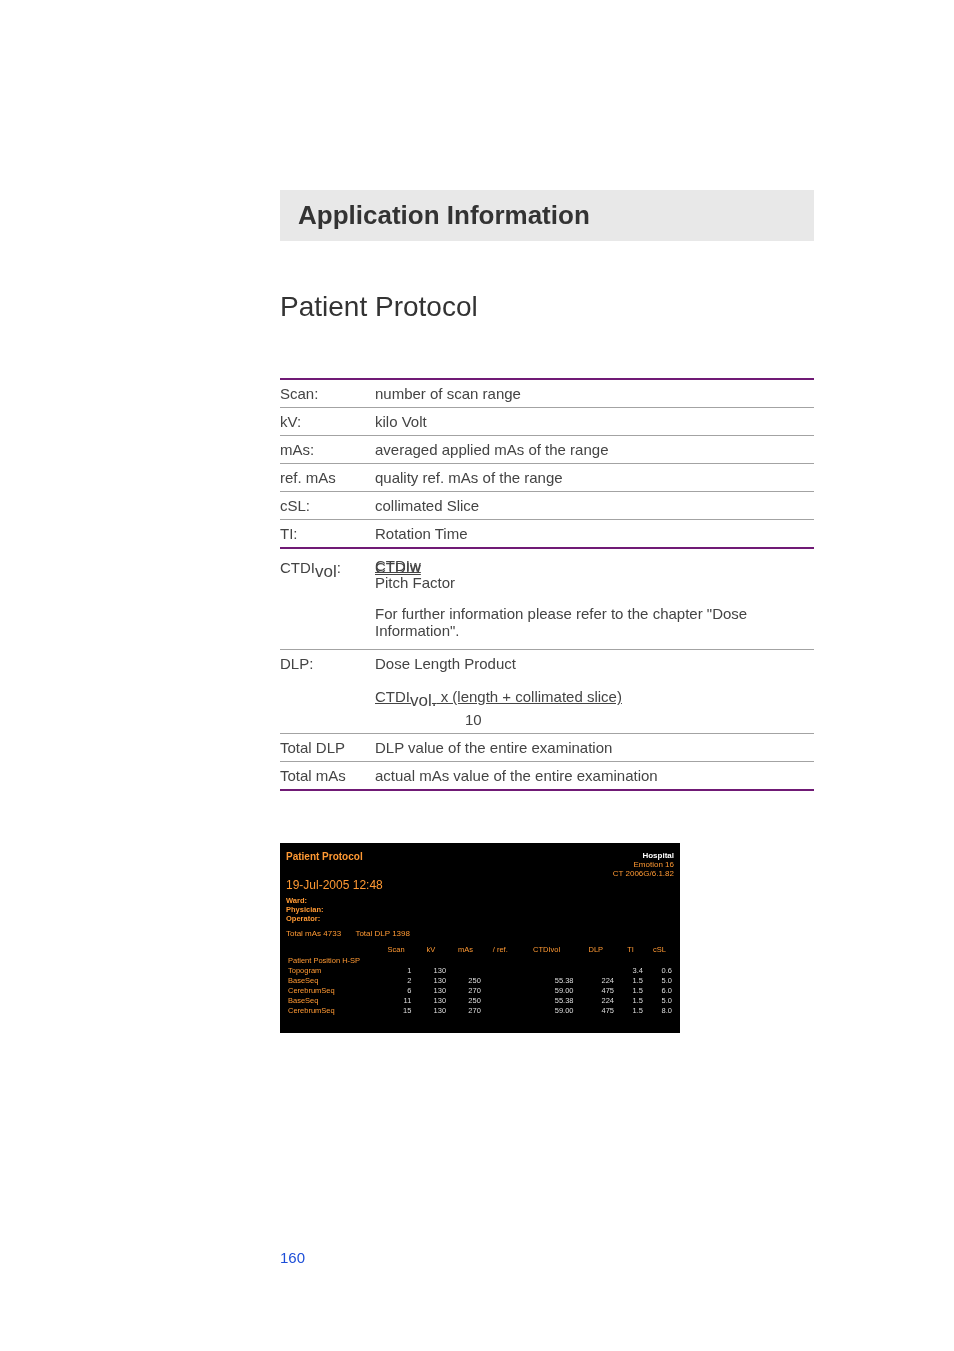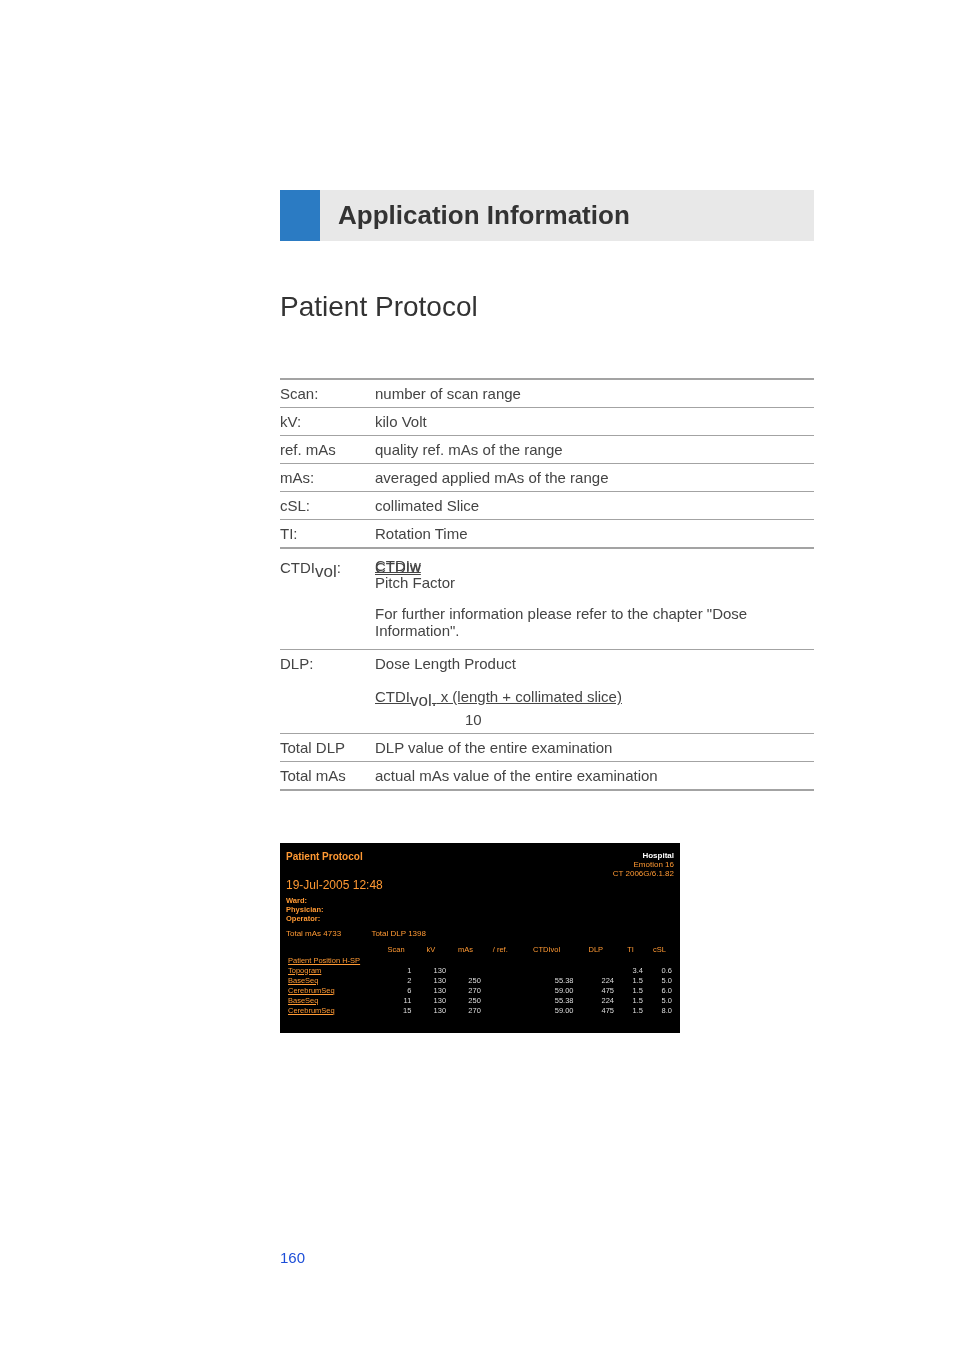--- a/index.html
+++ b/index.html
@@ -15,20 +15,21 @@
       color: #3a3a3a;
       position: relative;
     }
     .page {
       padding: 190px 140px 0 280px;
     }
     .header-bar {
       display: flex;
       align-items: stretch;
       margin-bottom: 50px;
+      flex-direction: column;
     }
     .header-square {
       width: 40px;
       background: #2b7bc3;
       flex-shrink: 0;
     }
     .header-title-box {
       background: #e8e8e8;
       flex: 1;
       padding: 10px 18px;
@@ -55,21 +56,21 @@
       vertical-align: top;
     }
     .def-table td:first-child {
       width: 95px;
       padding-right: 10px;
     }
     .rule td {
       border-top: 1px solid #a3a3a3;
     }
     .rule-thick td {
-      border-top: 2px solid #a3a3a3;
+      border-top: 2px solid #701a75;
     }
     .def-table .formula-cell {
       padding-top: 10px;
       padding-bottom: 10px;
     }
     .underline {
       text-decoration: underline;
     }
     .sub {
       font-size: 17px;
@@ -140,35 +141,34 @@
     }
     .ss-data-table td {
       color: #ddd;
       text-align: right;
       padding: 0.5px 2px;
       line-height: 1.2;
     }
     .ss-data-table td:first-child {
       text-align: left;
       color: #ff9933;
-      text-decoration: underline;
     }
     .ss-pp {
       color: #ff9933;
     }
     .page-number {
       position: absolute;
       bottom: 85px;
       left: 280px;
       font-size: 15px;
       color: #1d4ed8;
     }
     .total-dlp-inline {
       display: inline-block;
-      margin-left: 28px;
+      margin-left: 12px;
     }
   </style>
 </head>
 <body>
 
 <div class="page">
 
   <div class="header-bar">
     <div class="header-square"></div>
     <div class="header-title-box">
@@ -182,26 +182,26 @@
     <tbody>
         <tr class="rule-thick">
       <td>Scan:</td>
       <td>number of scan range</td>
     </tr>
     <tr class="rule">
       <td>kV:</td>
       <td>kilo Volt</td>
     </tr>
     <tr class="rule">
+      <td>mAs:</td>
+      <td>averaged applied mAs of the range</td>
+    </tr>
+    <tr class="rule">
       <td>ref. mAs</td>
       <td>quality ref. mAs of the range</td>
-    </tr>
-    <tr class="rule">
-      <td>mAs:</td>
-      <td>averaged applied mAs of the range</td>
     </tr>
     <tr class="rule">
       <td>cSL:</td>
       <td>collimated Slice</td>
     </tr>
     <tr class="rule">
       <td>TI:</td>
       <td>Rotation Time</td>
     </tr>
     <tr class="rule-thick">

